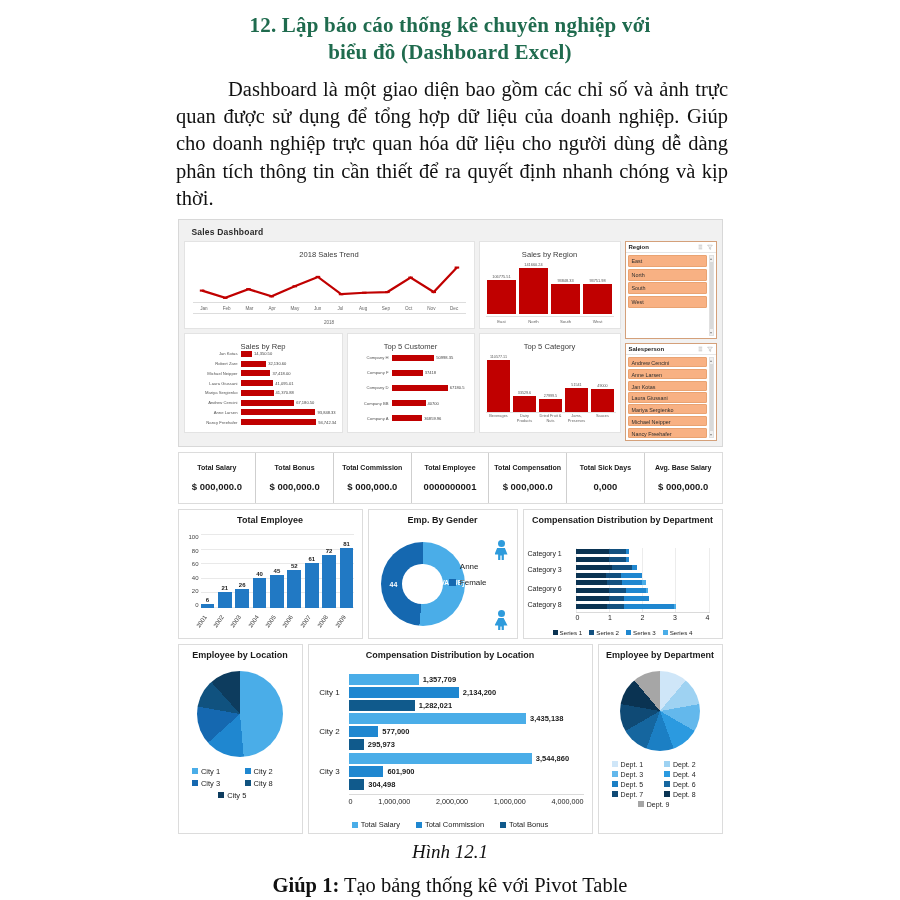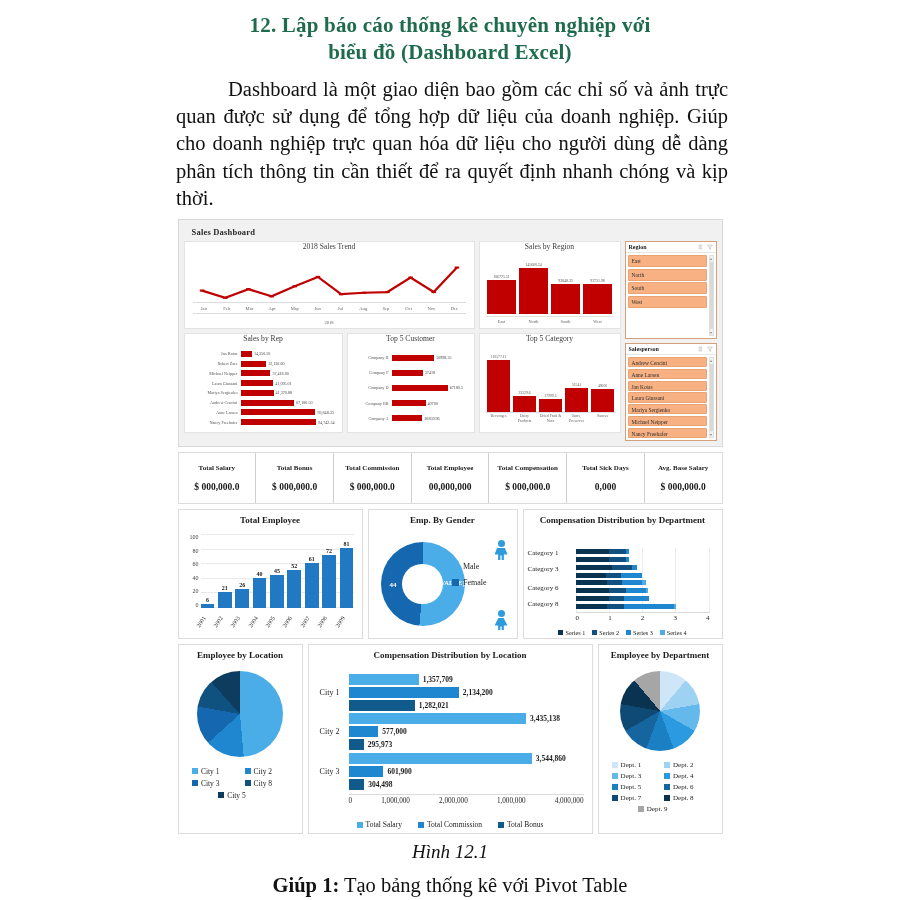--- a/index.html
+++ b/index.html
@@ -41,42 +41,42 @@
     font-size: 20.5px;
     color: #111;
     margin-top: 11px;
   }
   .step-line b { font-weight: bold; }
 
   
   .dash {
     width: 545px;
     margin: 7px auto 0 auto;
-    font-family: Liberation Serif, serif;
+    font-family: Liberation Sans, sans-serif;
     position: relative;
   }
   .panel {
     background: #f1f1f1;
     border: 1px solid #d8d8d8;
     padding: 5px;
   }
 
   
   .top-block { display: flex; gap: 4px; height: 200px; }
   .top-left { flex: 1; display: flex; flex-direction: column; }
   .dash-head {
     font-size: 8.5px; font-weight: bold; color: #2a2a2a;
     padding: 2px 0 4px 8px; letter-spacing: .2px;
   }
   .card {
     background: #fff; border: 1px solid #e3e3e3; position: relative;
   }
   .card-title {
     text-align: center; font-size: 7.6px; color: #3b3b3b;
-    padding-top: 0; font-weight: 500;
+    padding-top: 8px; font-weight: 500;
   }
   .row1 { display: flex; gap: 4px; height: 88px; }
   .row2 { display: flex; gap: 4px; height: 100px; margin-top: 4px; }
 
   
   .linechart { flex: 1; position: relative; }
   .lc-plot { position: absolute; left: 8px; right: 8px; top: 18px; bottom: 26px; }
   .lc-axis {
     position: absolute; left: 8px; right: 8px; bottom: 14px; height: 12px;
     display: flex; border-top: 1px solid #ddd; border-bottom: 1px solid #ddd;
@@ -554,21 +554,21 @@
       <div class="kpi">
         <div class="kpi-label">Total Bonus</div>
         <div class="kpi-value">$ 000,000.0</div>
       </div>
       <div class="kpi">
         <div class="kpi-label">Total Commission</div>
         <div class="kpi-value">$ 000,000.0</div>
       </div>
       <div class="kpi">
         <div class="kpi-label">Total Employee</div>
-        <div class="kpi-value">00,000,000</div>
+        <div class="kpi-value">0000000001</div>
       </div>
       <div class="kpi">
         <div class="kpi-label">Total Compensation</div>
         <div class="kpi-value">$ 000,000.0</div>
       </div>
       <div class="kpi">
         <div class="kpi-label">Total Sick Days</div>
         <div class="kpi-value">0,000</div>
       </div>
       <div class="kpi">
@@ -652,21 +652,21 @@
       <div class="card2-title">Emp. By Gender</div>
       <div class="donut-wrap">
         <div class="donut">
           <span class="donut-lab-l">44</span>
           <span class="donut-lab-r">VALUE]%</span>
         </div>
       </div>
       <div class="gender-legend">
         <div class="gl-item">
           <span class="gl-sw" style="background:#4aade8"></span>
-          <span>Male</span>
+          <span>Anne</span>
         </div>
         <div class="gl-item">
           <span class="gl-sw" style="background:#1568b0"></span>
           <span>Female</span>
         </div>
       </div>
       <div class="person" style="top:30px">
         <div class="p-head"></div>
           <div class="p-body-m"></div>
       </div>

